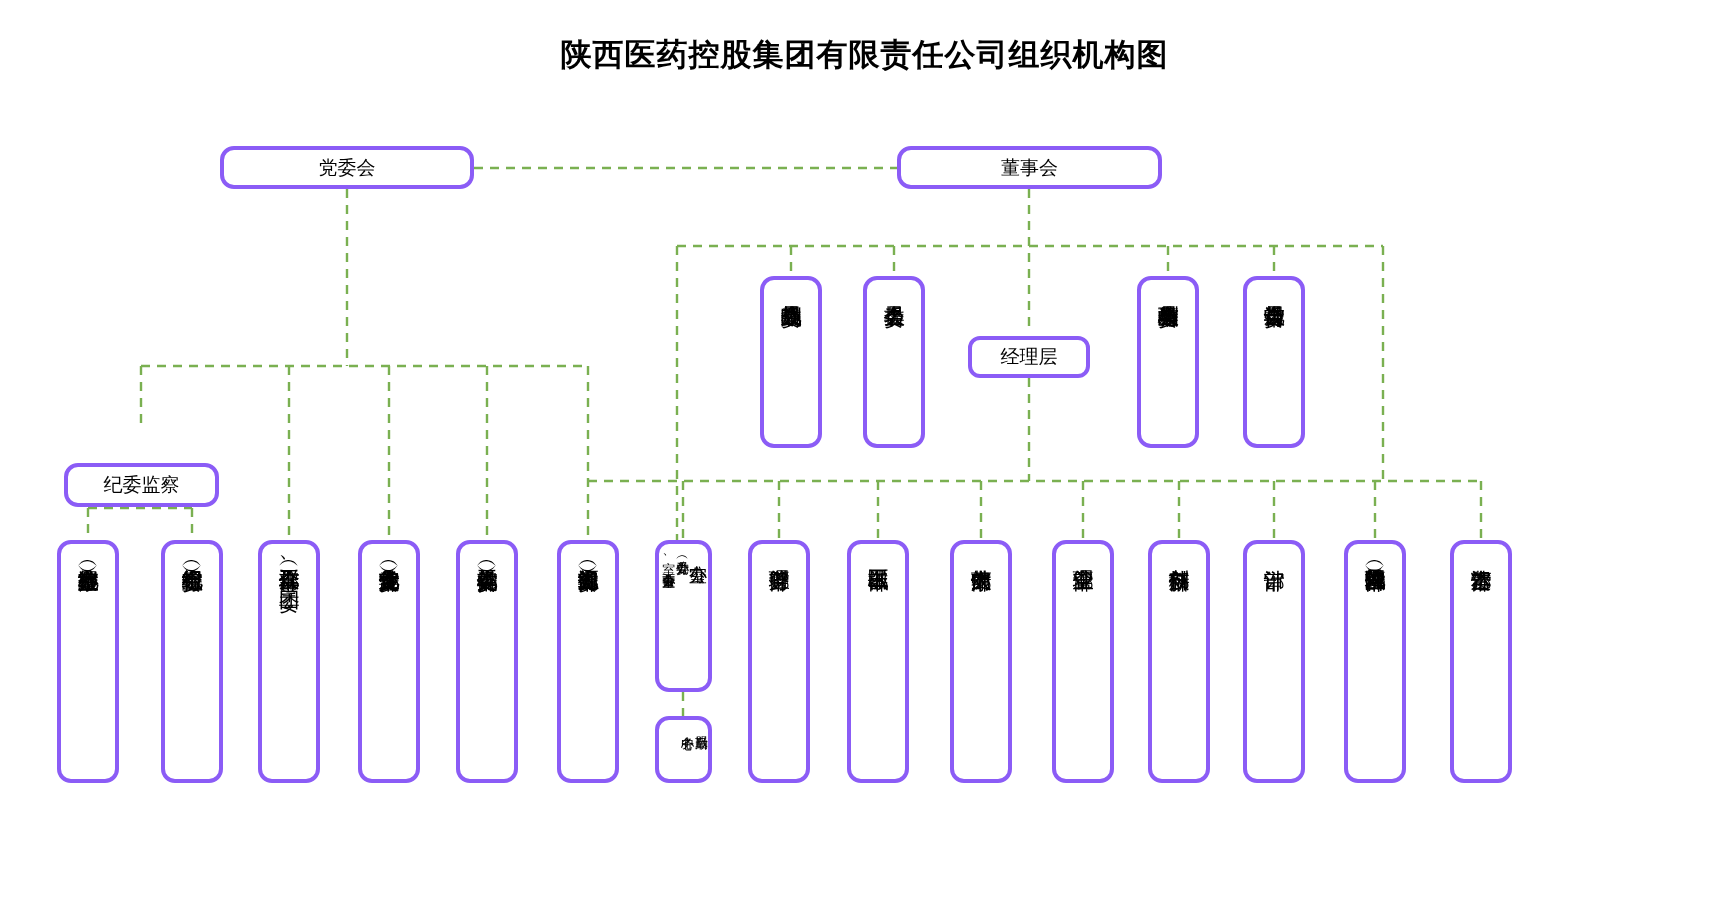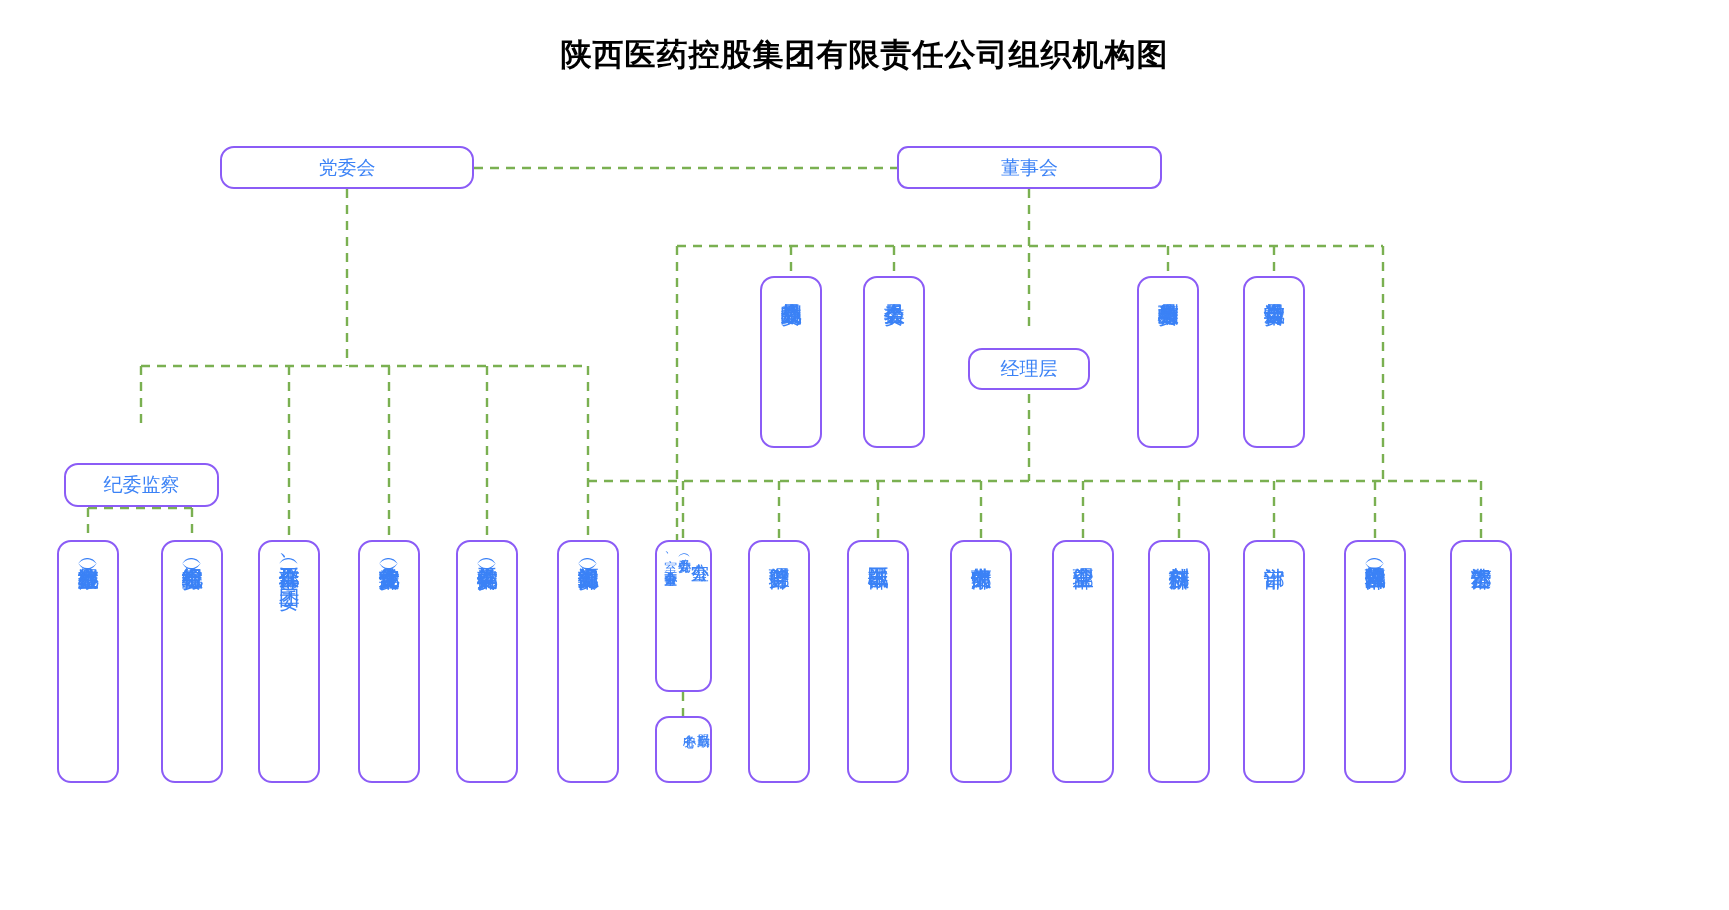--- a/index.html
+++ b/index.html
@@ -31,27 +31,27 @@
   #wires{
     position:absolute;
     left:0; top:0;
     width:1729px; height:910px;
     pointer-events:none;
   }
   
   .node{
     position:absolute;
     box-sizing:border-box;
-    border:2px solid #8b5cf6;
+    border:4px solid #8b5cf6;
     border-radius:14px;
     background:#ffffff;
     display:flex;
     align-items:center;
     justify-content:center;
-    color:#3b82f6;
+    color:#000000;
   }
   .node.h{                      
     font-size:19px;
   }
   .node.v{                      
     align-items:flex-start;
     justify-content:center;
     padding-top:9px;
   }
   .vtext{
@@ -117,33 +117,33 @@
       <line x1="192" y1="508" x2="192" y2="540"></line>
 
       <line x1="683" y1="692" x2="683" y2="716"></line>
     </g>
   </svg>
 
   <div class="node h" style="left:220px; top:146px; width:254px; height:43px;">
     <span>党委会</span>
   </div>
 
-  <div class="node h" style="left:897px; top:146px; width:265px; height:43px;border-radius:11px;">
+  <div class="node h" style="left:897px; top:146px; width:265px; height:43px;">
     <span>董事会</span>
   </div>
 
   <div class="node v" style="left:760px; top:276px; width:62px; height:172px;">
     <span class="vtext">战略规划委员会</span>
   </div>
 
   <div class="node v" style="left:863px; top:276px; width:62px; height:172px;">
     <span class="vtext">提名委员会</span>
   </div>
 
-  <div class="node h" style="left:968px; top:348px; width:122px; height:42px;">
+  <div class="node h" style="left:968px; top:336px; width:122px; height:42px;border-radius:12px;">
     <span>经理层</span>
   </div>
 
   <div class="node v" style="left:1137px; top:276px; width:62px; height:172px;">
     <span class="vtext">薪酬与考核委员会</span>
   </div>
 
   <div class="node v" style="left:1243px; top:276px; width:62px; height:172px;">
     <span class="vtext">合规与审计委员会</span>
   </div>

